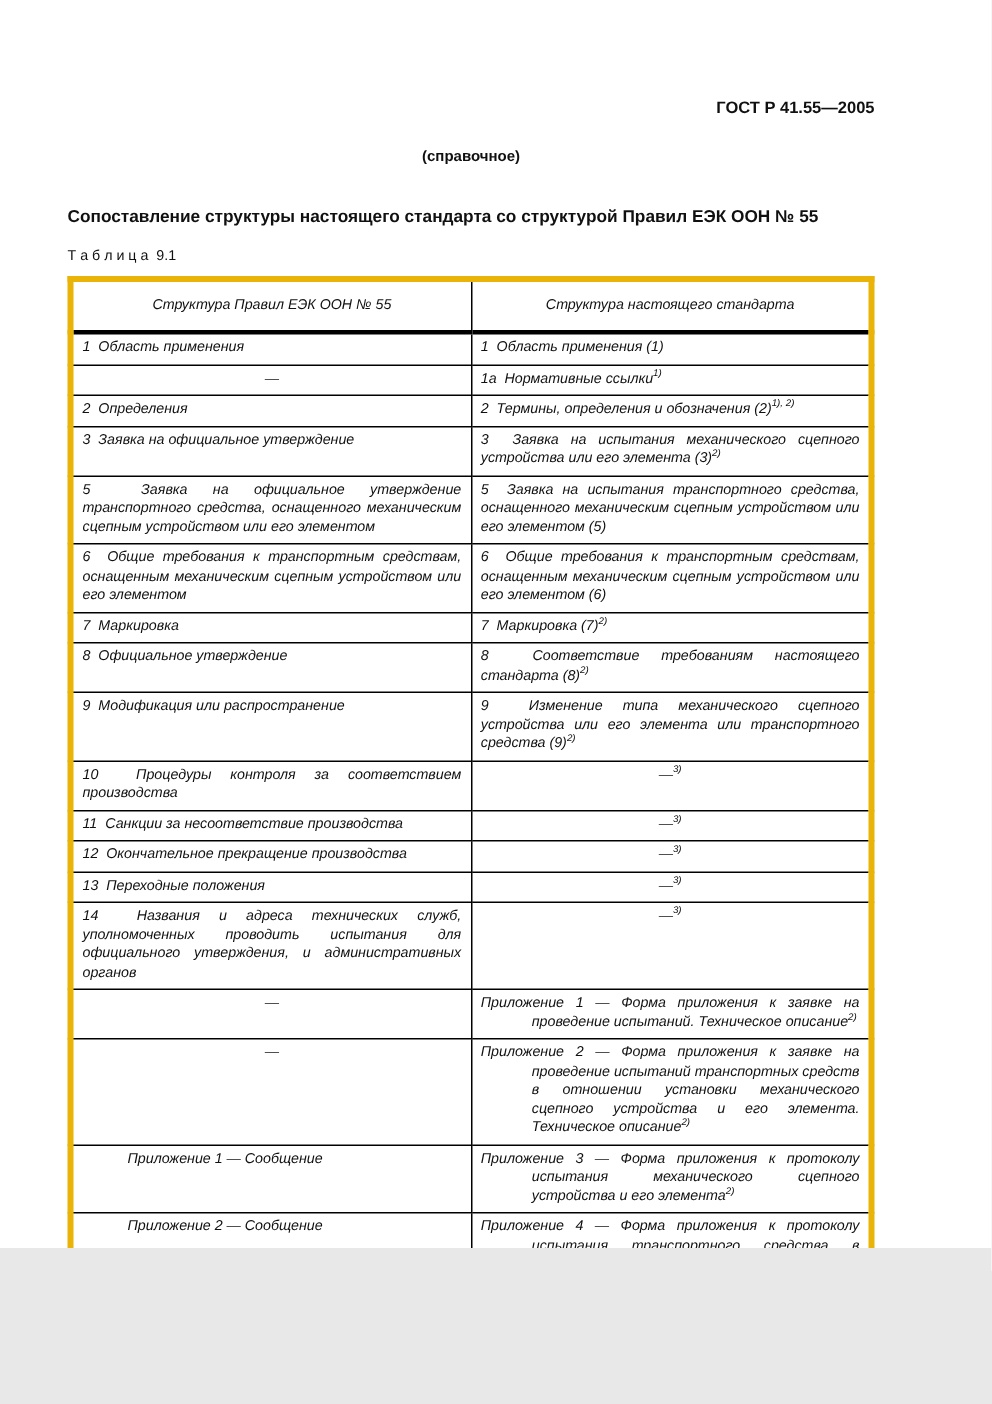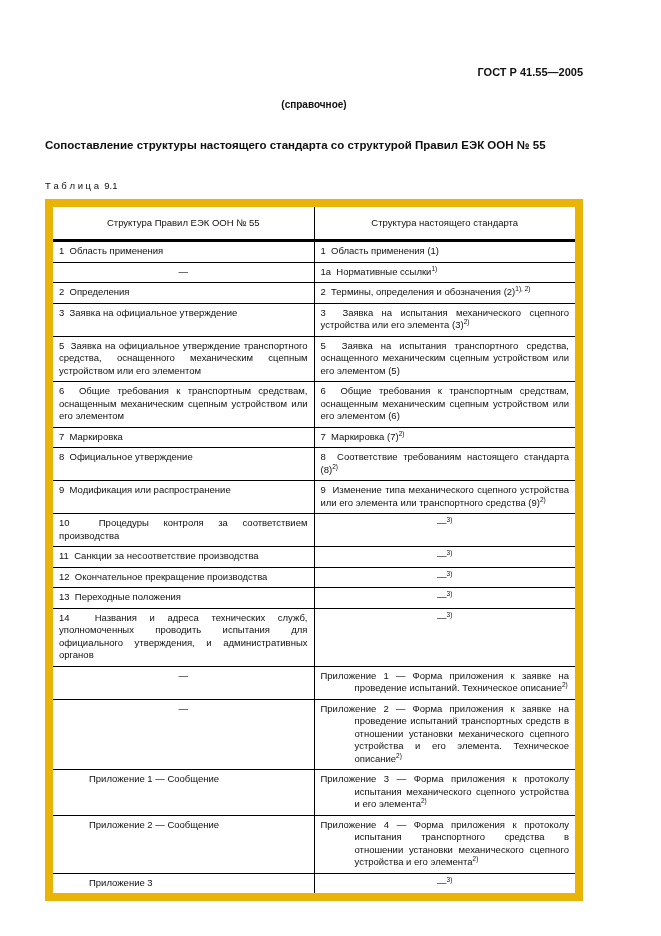--- a/index.html
+++ b/index.html
@@ -1,39 +1,39 @@
 <!DOCTYPE html>
 <html><head>
 <meta charset="utf-8">
 <style>
   * { box-sizing: border-box; }
   html, body { margin: 0; padding: 0; background: #e8e8e8; }
   .page {
-    width: 661px; height: 936px; background: #ffffff; margin: 0;
+    width: 661px; height: 832px; background: #ffffff; margin: 0;
     padding: 66px 78px 0 45px;
     font-family: "Liberation Sans", "DejaVu Sans", sans-serif;
     color: #101010;
   }
   .doc-code {
     text-align: right; font-weight: bold; font-size: 11px; line-height: 13px;
   }
   .appendix-heading {
     text-align: center; font-weight: bold; font-size: 10px; line-height: 13px;
     margin-top: 19px;
   }
   .section-title {
     text-align: left; font-weight: bold; font-size: 11.5px; line-height: 14px;
     margin-top: 27px;
   }
   .table-label {
-    font-size: 9.5px; line-height: 12px; margin-top: 28px;
+    font-size: 9.5px; line-height: 12px; margin-top: 13px;
   }
   table.cmp {
     border-collapse: collapse; width: 100%; margin-top: 7px;
-    table-layout: fixed; border: 8px solid #eab308;
+    table-layout: fixed; border: 4px solid #eab308; font-style: italic;
   }
   table.cmp col { width: 50%; }
   table.cmp th {
     border: 1px solid #000; border-bottom: 3px solid #000;
     font-weight: normal; font-size: 9.5px; line-height: 12px;
     padding: 10px 4px; text-align: center; vertical-align: middle;
   }
   table.cmp td {
     border: 1px solid #000;
     font-size: 9.5px; line-height: 12.5px;

